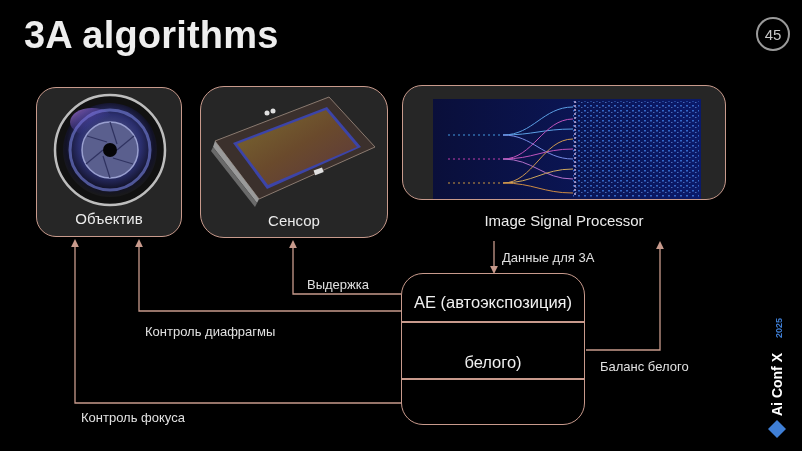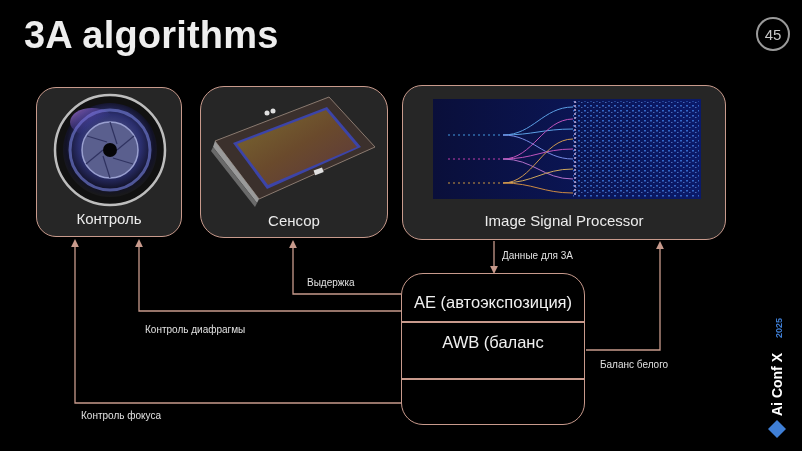--- a/index.html
+++ b/index.html
@@ -8,27 +8,27 @@
 
   .title { position: absolute; left: 24px; top: 14px; font-size: 38px; font-weight: bold; color: #eeeeee; letter-spacing: 0.2px; }
   .page-num { position: absolute; left: 756px; top: 17px; width: 34px; height: 34px; border: 2px solid #9a9a9a; border-radius: 50%;
               font-size: 15px; color: #c8c8c8; display: flex; align-items: center; justify-content: center; }
 
   .card { position: absolute; background: #262626; border: 1.5px solid #c89a8c; border-radius: 20px; }
   .card-label { position: absolute; left: 0; right: 0; text-align: center; font-size: 15px; color: #ececec; }
 
   #card-lens { left: 36px; top: 87px; width: 146px; height: 150px; }
   #card-sensor { left: 200px; top: 86px; width: 188px; height: 152px; border-radius: 24px; }
-  #card-isp { left: 402px; top: 85px; width: 324px; height: 155px; }
+  #card-isp { left: 402px; top: 85px; width: 324px; height: 115px; }
 
   .algo-box { position: absolute; left: 401px; top: 273px; width: 184px; height: 152px; border: 1.5px solid #c89a8c; border-radius: 22px; background: #000; }
   .algo-row { position: absolute; left: 0; right: 0; text-align: center; font-size: 16.5px; color: #f0f0f0; line-height: 20px; }
   .algo-div { position: absolute; left: 0; right: 0; height: 1.5px; background: #c89a8c; }
 
-  .lbl { position: absolute; font-size: 10px; color: #e0e0e0; white-space: nowrap; }
+  .lbl { position: absolute; font-size: 13px; color: #e0e0e0; white-space: nowrap; }
 
   svg.wires { position: absolute; left: 0; top: 0; }
   .brand { position: absolute; left: 762px; top: 290px; width: 30px; height: 150px; }
 </style>
 </head>
 <body>
 
 <div class="title">3A algorithms</div>
 <div class="page-num">45</div>
 
@@ -55,21 +55,21 @@
       <path d="M73 30 L80 52"></path>
         <path d="M97 44 L80 58"></path>
         <path d="M96 72 L76 66"></path>
       <path d="M73 86 L66 64"></path>
         <path d="M49 72 L66 58"></path>
         <path d="M50 44 L70 50"></path>
     </g>
     <circle cx="73" cy="58" r="7" fill="#050508"></circle>
     <ellipse cx="55" cy="30" rx="22" ry="14" fill="url(#lensHi)"></ellipse>
   </svg>
-  <div class="card-label" style="top:122px;">Контроль</div>
+  <div class="card-label" style="top:122px;">Объектив</div>
 </div>
 
 <div class="card" id="card-sensor">
   <svg width="188" height="120" style="position:absolute;left:0;top:2px;">
     <defs>
       <linearGradient id="sensG" x1="0" y1="0" x2="1" y2="1">
         <stop offset="0%" stop-color="#7a6a30"></stop>
         <stop offset="50%" stop-color="#6a4a2c"></stop>
         <stop offset="100%" stop-color="#5a3640"></stop>
       </linearGradient>
@@ -141,21 +141,21 @@
 
 <div class="lbl" style="left:502px;top:250px;">Данные для 3A</div>
 <div class="lbl" style="left:307px;top:277px;">Выдержка</div>
 <div class="lbl" style="left:145px;top:324px;">Контроль диафрагмы</div>
 <div class="lbl" style="left:600px;top:359px;">Баланс белого</div>
 <div class="lbl" style="left:81px;top:410px;">Контроль фокуса</div>
 
 <div class="algo-box">
   <div class="algo-row" style="top:18px;">AE (автоэкспозиция)</div>
   <div class="algo-div" style="top:47px;"></div>
-  <div class="algo-row" style="top:58px;">AWB (баланс</div>
+  <div class="algo-row" style="top:78px;">белого)</div>
   <div class="algo-div" style="top:104px;"></div>
 </div>
 
 <div class="brand">
   <svg width="30" height="150">
     <polygon points="15,130 24,139 15,148 6,139" fill="#3f7fd6"></polygon>
     <text x="0" y="0" transform="translate(20,126) rotate(-90)" font-family="Liberation Sans, sans-serif" font-weight="bold" font-size="14" fill="#ffffff">Ai Conf X</text>
     <text x="0" y="0" transform="translate(20,48) rotate(-90)" font-family="Liberation Sans, sans-serif" font-weight="bold" font-size="9" fill="#3f7fd6">2025</text>
   </svg>
 </div>

